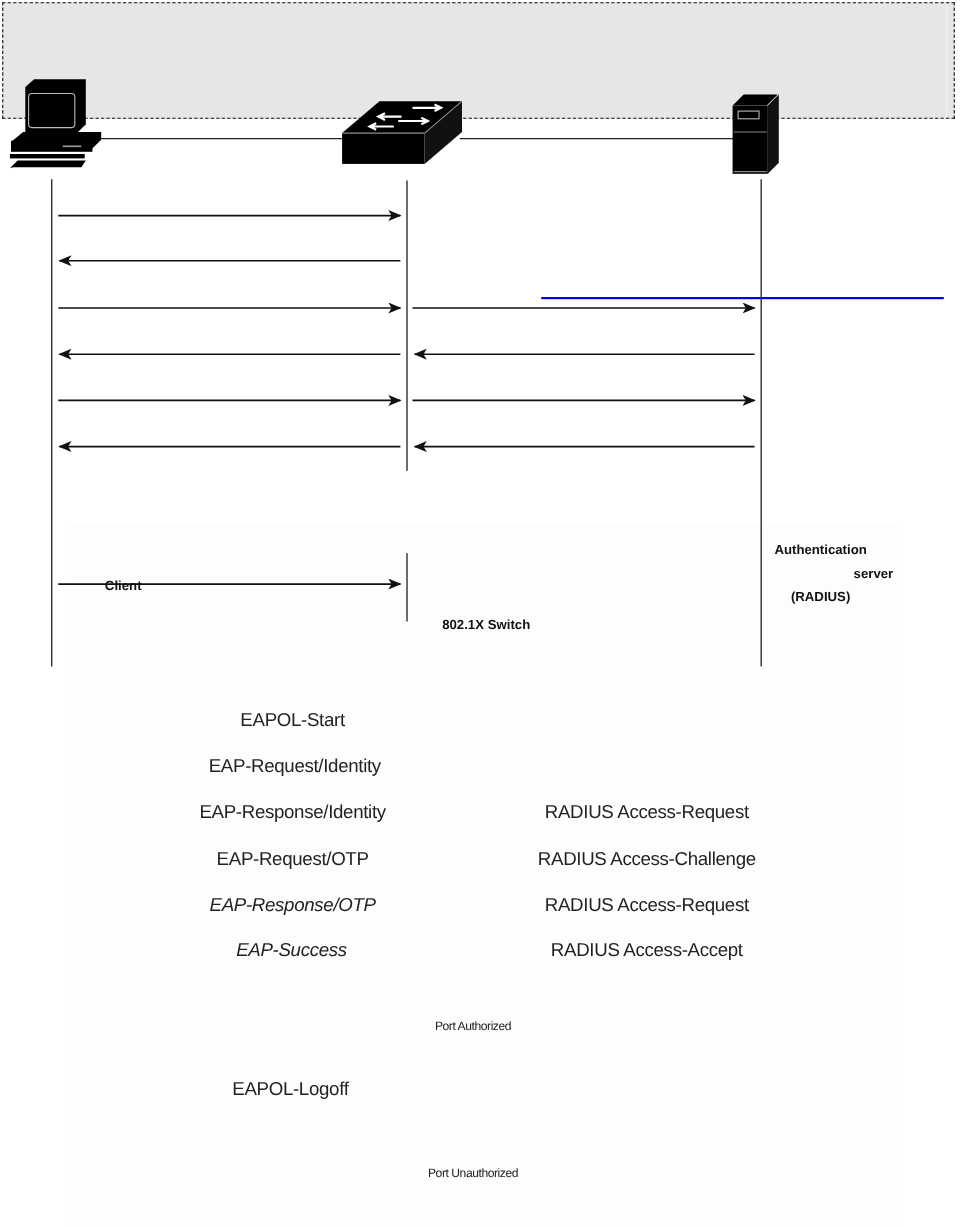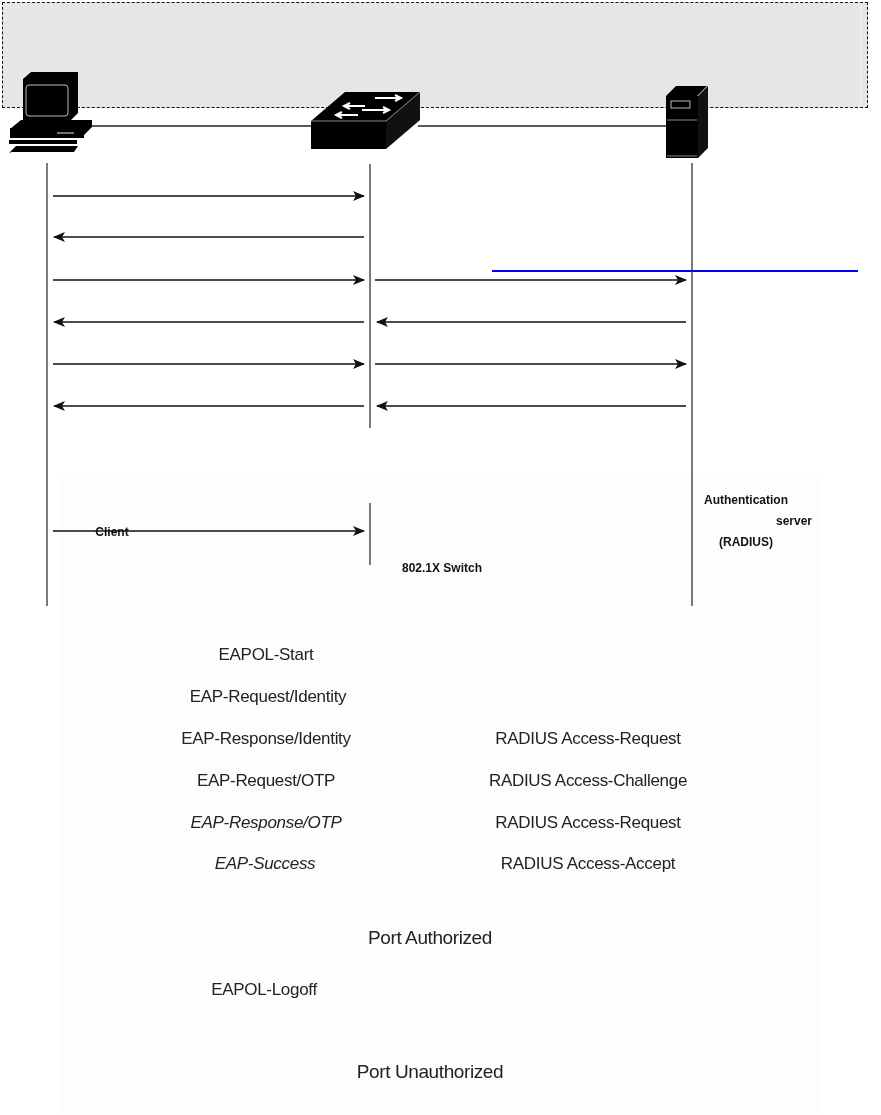--- a/index.html
+++ b/index.html
@@ -68,21 +68,21 @@
       font-size: 12px;
       color: #111111;
       text-align: center;
       line-height: 21px;
     }
     .msg-label {
       font-size: 17px;
       letter-spacing: -0.3px;
     }
     .state-label {
-      font-size: 19px;
+      font-size: 11px;
       letter-spacing: -0.4px;
     }
   </style>
 </head>
 <body>
 
 <div class="note-box">
   <div class="inner-edge"></div>
 </div>
 

